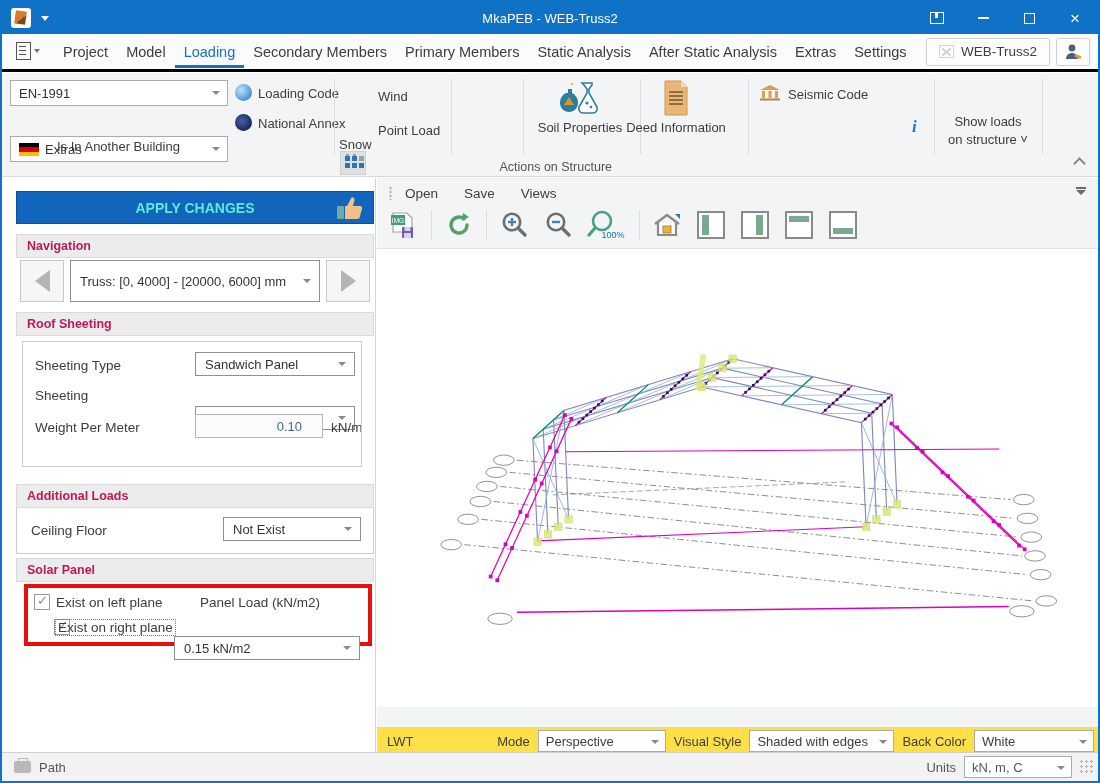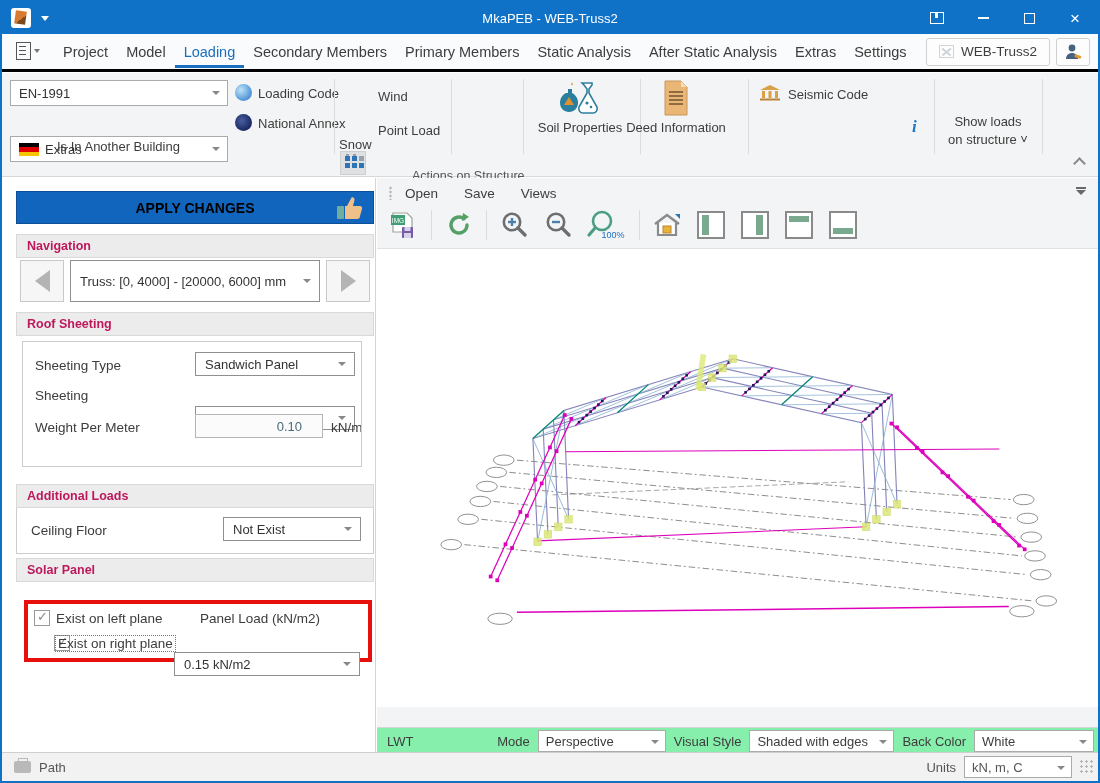--- a/index.html
+++ b/index.html
@@ -49,51 +49,51 @@
   .chk{width:16px;height:16px;border:1px solid #999;background:#fff;display:inline-block;position:relative;cursor:pointer;flex:none;}
   .chk.checked::after{content:"✓";position:absolute;left:2px;top:-2px;font-size:13px;color:#8a8a8a;}
   .grid-ico{width:26px;height:24px;background:#dfe0e1;border:1px solid #cfcfcf;position:relative;cursor:pointer;}
   .grid-ico::after{content:"";position:absolute;left:4px;top:4px;width:5px;height:5px;background:#2e75b6;box-shadow:7px 0 0 #2e75b6,14px 0 0 #9aa1a8,0 7px 0 #2e75b6,7px 7px 0 #2e75b6,14px 7px 0 #2e75b6,0 -3px 0 -1px #9aa1a8,7px -3px 0 -1px #9aa1a8;}
   .arr-ico{width:20px;height:16px;position:relative;cursor:pointer;}
   .arr-ico::before{content:"";position:absolute;left:1px;top:1px;width:3px;height:13px;background:#2e75b6;}
   .arr-ico::after{content:"";position:absolute;left:6px;top:4px;width:8px;height:6px;background:#7fb2e0;clip-path:polygon(0 30%,60% 30%,60% 0,100% 50%,60% 100%,60% 70%,0 70%);}
   .bigbtn{position:absolute;top:6px;text-align:center;font-size:13px;color:#3d3d3d;cursor:pointer;}
   .info-i{color:#1e78c8;font-weight:bold;font-family:"Liberation Serif",serif;font-size:17px;font-style:italic;cursor:pointer;}
   .showloads{font-size:13px;color:#3d3d3d;text-align:center;line-height:1.35;cursor:pointer;}
-  .ribcaption{position:absolute;left:410px;top:96px;width:200px;text-align:left;font-size:12.5px;color:#555;}
+  .ribcaption{position:absolute;left:410px;top:87px;width:200px;text-align:right;font-size:12.5px;color:#555;}
   .collapse{position:absolute;right:14px;top:86px;width:9px;height:9px;border-left:2px solid #888;border-top:2px solid #888;transform:rotate(45deg);cursor:pointer;}
 
   
   .content{position:absolute;left:0;top:176px;width:100%;height:576px;}
   .left-panel{position:absolute;left:0;top:0;width:374px;height:100%;background:#fff;border-right:1px solid #d5d5d5;overflow:hidden;}
-  .apply-btn{position:absolute;left:14px;top:13px;width:358px;height:33px;background:#1265bd;border:1px solid #0d4f96;color:#000000;font-weight:bold;font-size:14px;display:flex;align-items:center;justify-content:center;cursor:pointer;}
+  .apply-btn{position:absolute;left:14px;top:13px;width:358px;height:33px;background:#1265bd;border:1px solid #0d4f96;color:#5eead4;font-weight:bold;font-size:14px;display:flex;align-items:center;justify-content:center;cursor:pointer;}
   .sec-hdr{background:#ececed;border:1px solid #d9d9d9;font-size:12.5px;font-weight:bold;color:#be185d;padding:4px 10px;}
   .navrow{display:flex;align-items:center;gap:6px;}
   .navbtn{width:44px;height:42px;background:#f6f6f6;border:1px solid #c9c9c9;display:flex;align-items:center;justify-content:center;cursor:pointer;}
   .tri-l{width:0;height:0;border-top:11px solid transparent;border-bottom:11px solid transparent;border-right:15px solid #b4b4b4;}
   .tri-r{width:0;height:0;border-top:11px solid transparent;border-bottom:11px solid transparent;border-left:15px solid #b4b4b4;}
   .lp-combo{position:relative;border:1px solid #8f8f8f;background:#fff;font-size:13px;color:#333;display:flex;align-items:center;padding:0 22px 0 9px;cursor:pointer;}
   .lp-combo .car{position:absolute;right:8px;top:50%;margin-top:-2px;width:0;height:0;border-left:4px solid transparent;border-right:4px solid transparent;border-top:4px solid #888;}
   .fieldlbl{font-size:13.5px;color:#3c3c3c;}
   .groupbox{border:1px solid #cccccc;background:#fff;}
   .win{border:1px solid #b5b5b5;background:#fbfbfb;font-size:13px;color:#4a6a78;text-align:right;padding:0 20px;display:flex;align-items:center;justify-content:flex-end;}
-  .redbox{position:absolute;left:22px;top:16px;width:348px;height:62px;border:4px solid #e8100c;background:#fff;}
+  .redbox{position:absolute;left:22px;top:0;width:348px;height:62px;border:4px solid #e8100c;background:#fff;}
   .dotted{outline:1px dotted #777;}
 
   
   .right-panel{position:absolute;left:375px;top:0;right:0;height:100%;background:#f3f4f5;}
   .vtool-menu{position:absolute;left:0;top:4px;height:22px;display:flex;align-items:center;gap:26px;padding-left:28px;font-size:13.5px;color:#3d3d3d;}
   .vgrip{position:absolute;left:12px;top:8px;width:3px;height:14px;background-image:radial-gradient(#b9b9b9 1px,transparent 1.2px);background-size:3px 4px;}
   .vtool-icons{position:absolute;left:10px;top:30px;display:flex;align-items:center;gap:10px;}
   .ti{width:34px;height:34px;display:flex;align-items:center;justify-content:center;cursor:pointer;}
   .tsep{width:1px;height:30px;background:#dcdcdc;}
   .ovf-caret{position:absolute;right:12px;top:12px;width:0;height:0;border-left:5px solid transparent;border-right:5px solid transparent;border-top:5px solid #6a6a6a;cursor:pointer;border-bottom:0;}
   .ovf-caret::before{content:"";position:absolute;left:-5px;top:-8px;width:10px;height:2px;background:#6a6a6a;}
   .canvas{position:absolute;left:0;top:70px;right:0;bottom:47px;background:#fff;border-top:1px solid #e2e2e2;}
-  .vbottom{position:absolute;left:0;bottom:0;right:0;height:27px;background:#86efac;border-top:1px solid #d6d6d6;display:flex;align-items:center;font-size:13px;color:#3d3d3d;gap:8px;padding:0 4px 0 10px;}
+  .vbottom{position:absolute;left:0;bottom:0;right:0;height:27px;background:#fde047;border-top:1px solid #d6d6d6;display:flex;align-items:center;font-size:13px;color:#3d3d3d;gap:8px;padding:0 4px 0 10px;}
   .vb-combo{position:relative;height:22px;border:1px solid #ababab;background:#fff;display:flex;align-items:center;padding:0 20px 0 7px;font-size:13px;cursor:pointer;}
   .vb-combo .car{position:absolute;right:6px;top:9px;width:0;height:0;border-left:4px solid transparent;border-right:4px solid transparent;border-top:4px solid #888;}
 
   
   .statusbar{position:absolute;left:0;bottom:0;width:100%;height:29px;background:#f2f2f2;border-top:1px solid #cfcfcf;display:flex;align-items:center;font-size:13px;color:#555;}
   .brief{width:17px;height:12px;background:#b9b9b9;border-radius:2px;margin:0 8px 0 12px;position:relative;}
   .brief::before{content:"";position:absolute;left:4px;top:-3px;width:8px;height:3px;border:1.5px solid #b9b9b9;border-bottom:none;}
   .grip{width:14px;height:14px;margin:0 4px 0 8px;background-image:radial-gradient(#b5b5b5 1.1px,transparent 1.3px);background-size:5px 5px;background-position:bottom right;}
 </style>
 </head>

